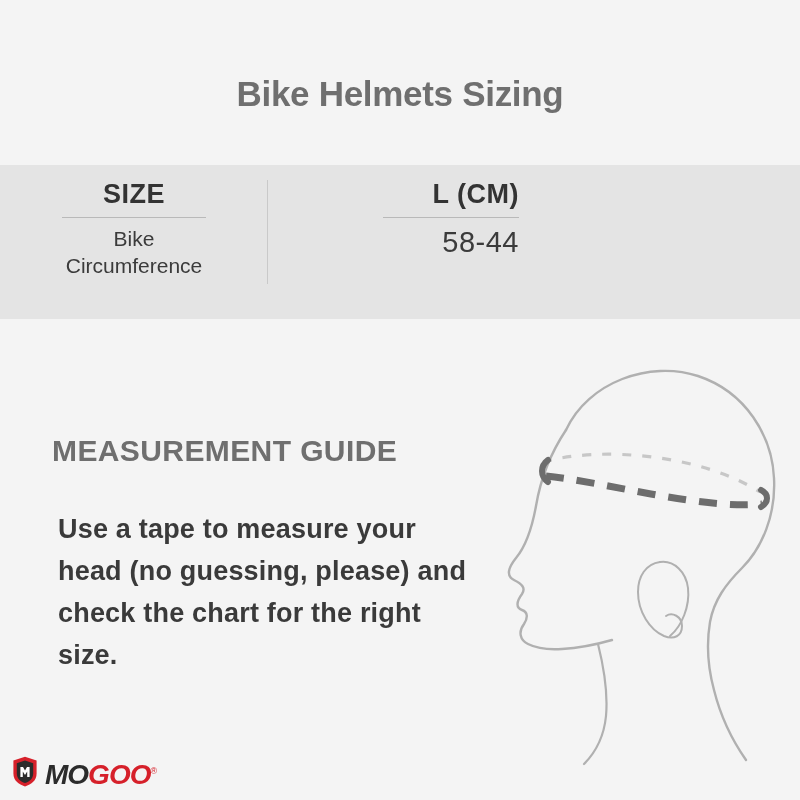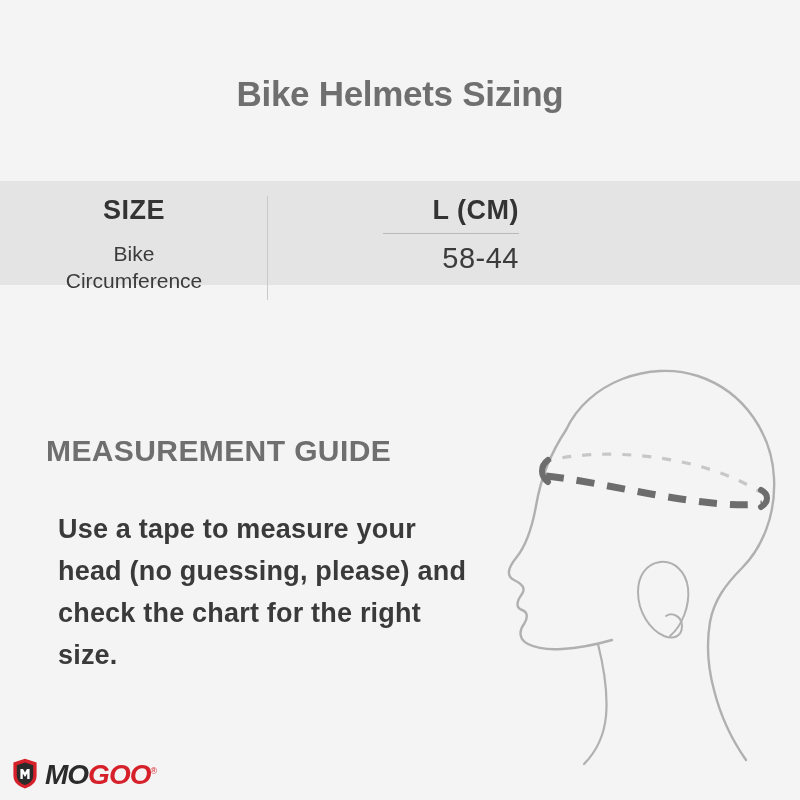--- a/index.html
+++ b/index.html
@@ -25,24 +25,24 @@
     font-size: 35px;
     font-weight: bold;
     color: #6f6f6f;
     letter-spacing: -0.3px;
     line-height: 44px;
   }
 
   
   .size-band {
     position: absolute;
-    top: 181px;
+    top: 165px;
     left: 0;
     width: 800px;
-    height: 104px;
+    height: 154px;
     background: #e4e4e4;
     display: flex;
     flex-direction: row;
   }
   .size-col {
     position: relative;
     box-sizing: border-box;
     display: flex;
     flex-direction: column;
     align-items: center;
@@ -90,21 +90,21 @@
   .col-value {
     font-size: 29px;
     color: #3b3b3b;
     line-height: 34px;
     letter-spacing: 0.5px;
   }
 
   
   .guide-heading {
     position: absolute;
-    left: 46px;
+    left: 52px;
     top: 432px;
     font-size: 30px;
     font-weight: bold;
     color: #6f6f6f;
     letter-spacing: 0.4px;
     line-height: 38px;
   }
   .guide-body {
     position: absolute;
     left: 58px;
@@ -127,21 +127,20 @@
   }
 
   
   .logo {
     position: absolute;
     left: 12px;
     bottom: 10px;
     height: 34px;
     display: flex;
     flex-direction: row;
-    align-items: center;
   }
   .logo-badge {
     width: 26px;
     height: 31px;
     margin-right: 7px;
     flex: none;
   }
   .logo-word {
     font-size: 28px;
     font-weight: bold;

